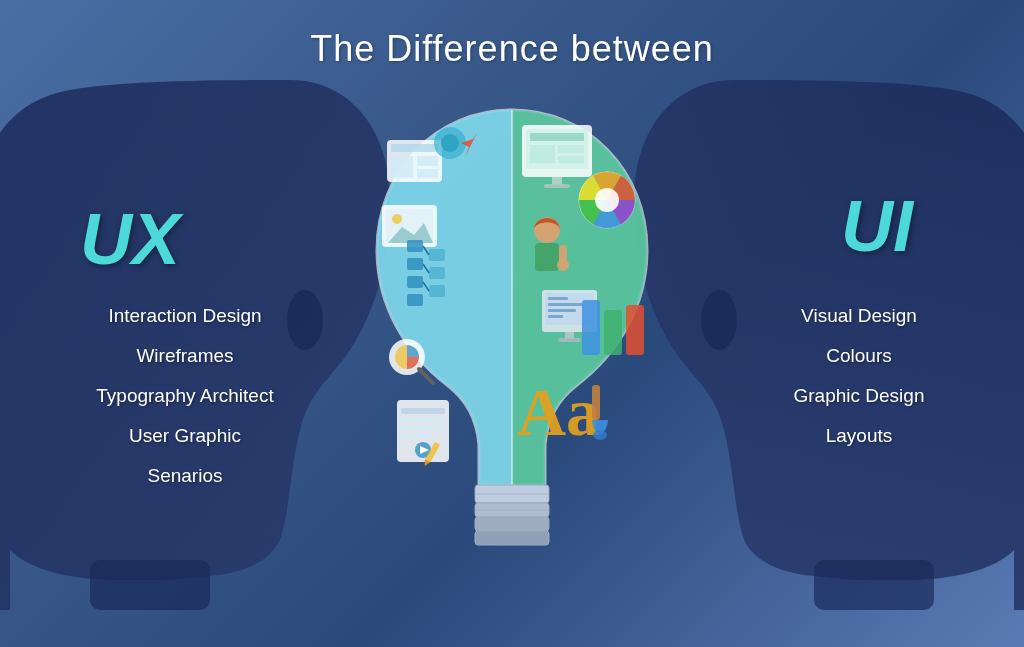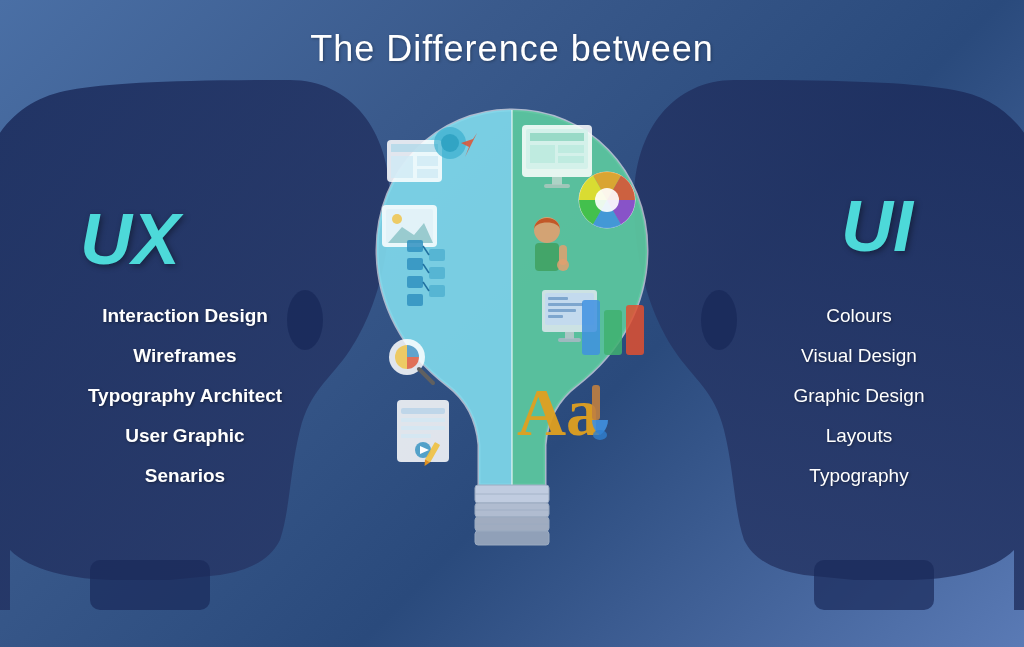--- a/index.html
+++ b/index.html
@@ -89,21 +89,21 @@
       left: 60px;
       top: 305px;
       display: flex;
       flex-direction: column;
       gap: 18px;
     }
 
     .ux-items span {
       color: white;
       font-size: 19px;
-      font-weight: 700;
+      font-weight: 400;
       text-align: center;
       text-shadow: 1px 1px 3px rgba(0,0,0,0.4);
       display: block;
       width: 250px;
     }
 
     
     .ui-items {
       position: absolute;
       right: 55px;
@@ -210,25 +210,24 @@
 
 <div class="ux-items">
   <span>Interaction Design</span>
   <span>Wireframes</span>
   <span>Typography Architect</span>
   <span>User Graphic</span>
   <span>Senarios</span>
 </div>
 
 <div class="ui-items">
+  <span>Visual Design</span>
   <span>Colours</span>
-  <span>Visual Design</span>
   <span>Graphic Design</span>
   <span>Layouts</span>
-  <span>Typography</span>
 </div>
 
 <div class="bulb-container">
   <svg class="bulb-svg" viewBox="0 0 310 490" xmlns="http://www.w3.org/2000/svg">
     <defs>
       <clipPath id="bulbClip">
         <path d="M 155 15
                  C 80 15 20 75 20 155
                  C 20 210 48 258 90 290
                  C 110 305 120 325 122 350

